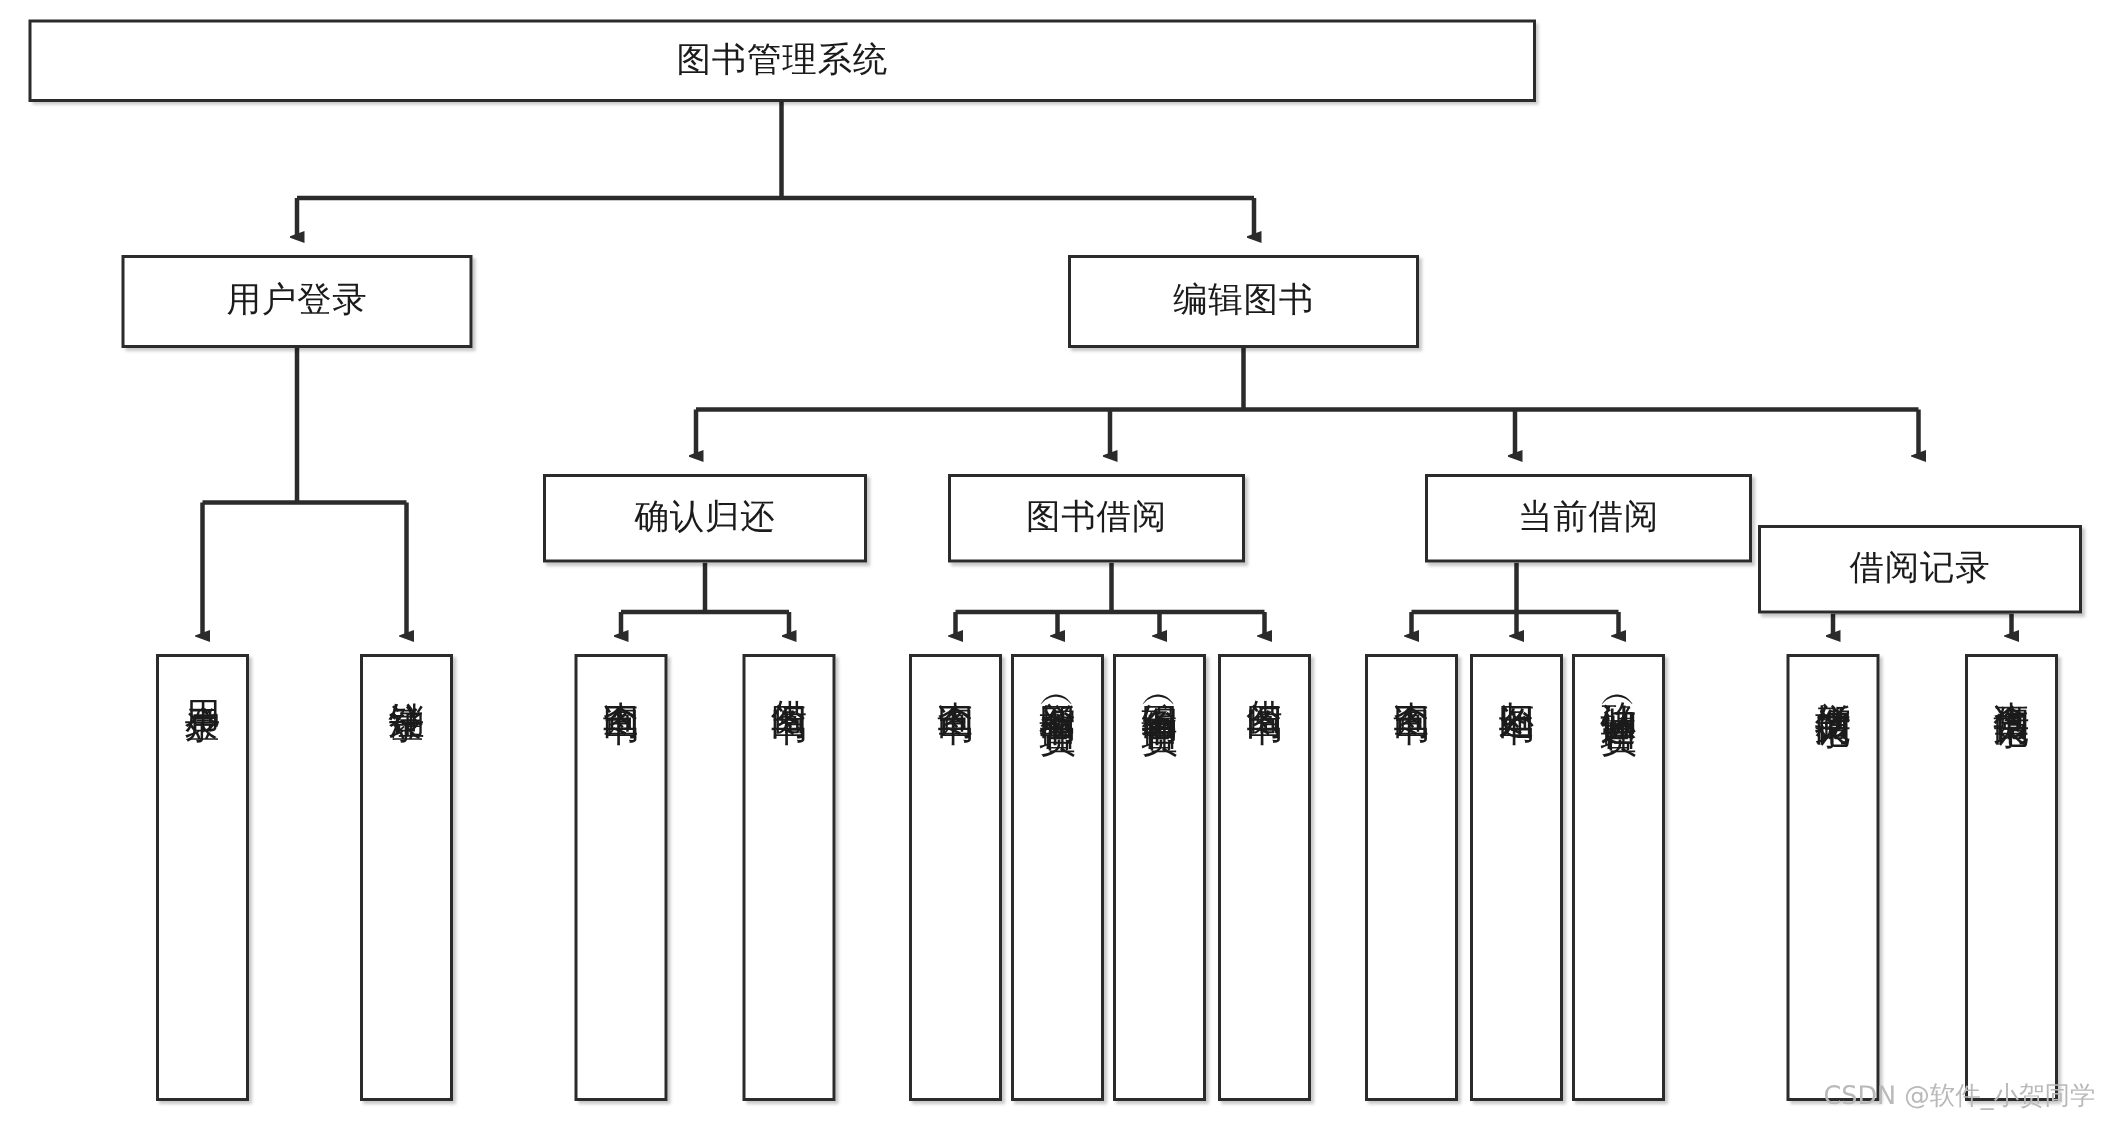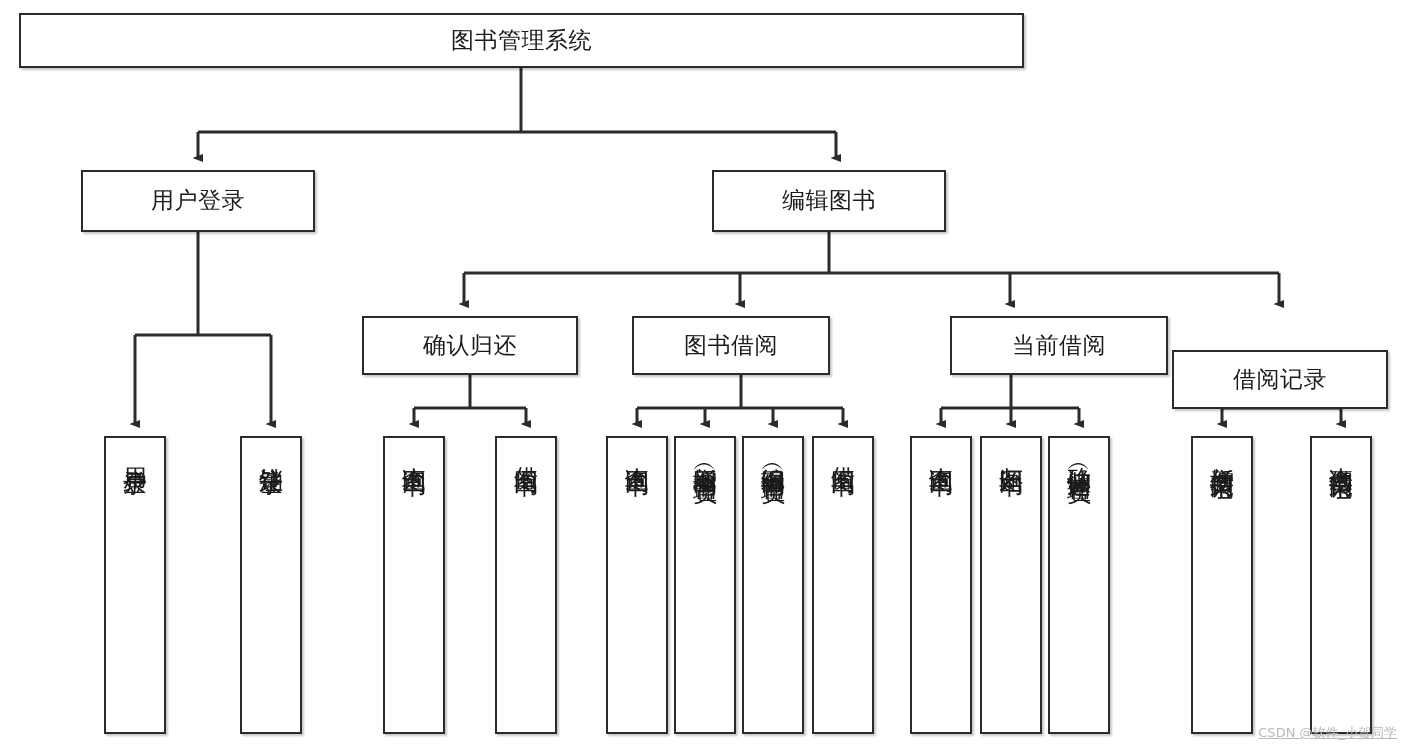--- a/index.html
+++ b/index.html
@@ -57,26 +57,25 @@
     text-orientation: upright;
     font-size: 24px;
     letter-spacing: 2px;
     line-height: 1;
     white-space: nowrap;
   }
   #watermark {
     position: absolute;
     right: 8px;
     bottom: 5px;
-    font-size: 13px;
+    font-size: 17px;
     color: #b9b9b9;
     z-index: 5;
     white-space: nowrap;
     user-select: none;
-    text-decoration: underline;
   }
 </style>
 </head>
 <body>
 
 <div id="canvas">
 
   <svg class="wires" viewBox="0 0 1405 747" xmlns="http://www.w3.org/2000/svg">
     <defs>
       <marker id="arrow" markerWidth="10" markerHeight="10" refX="4" refY="5" orient="auto" markerUnits="userSpaceOnUse">

